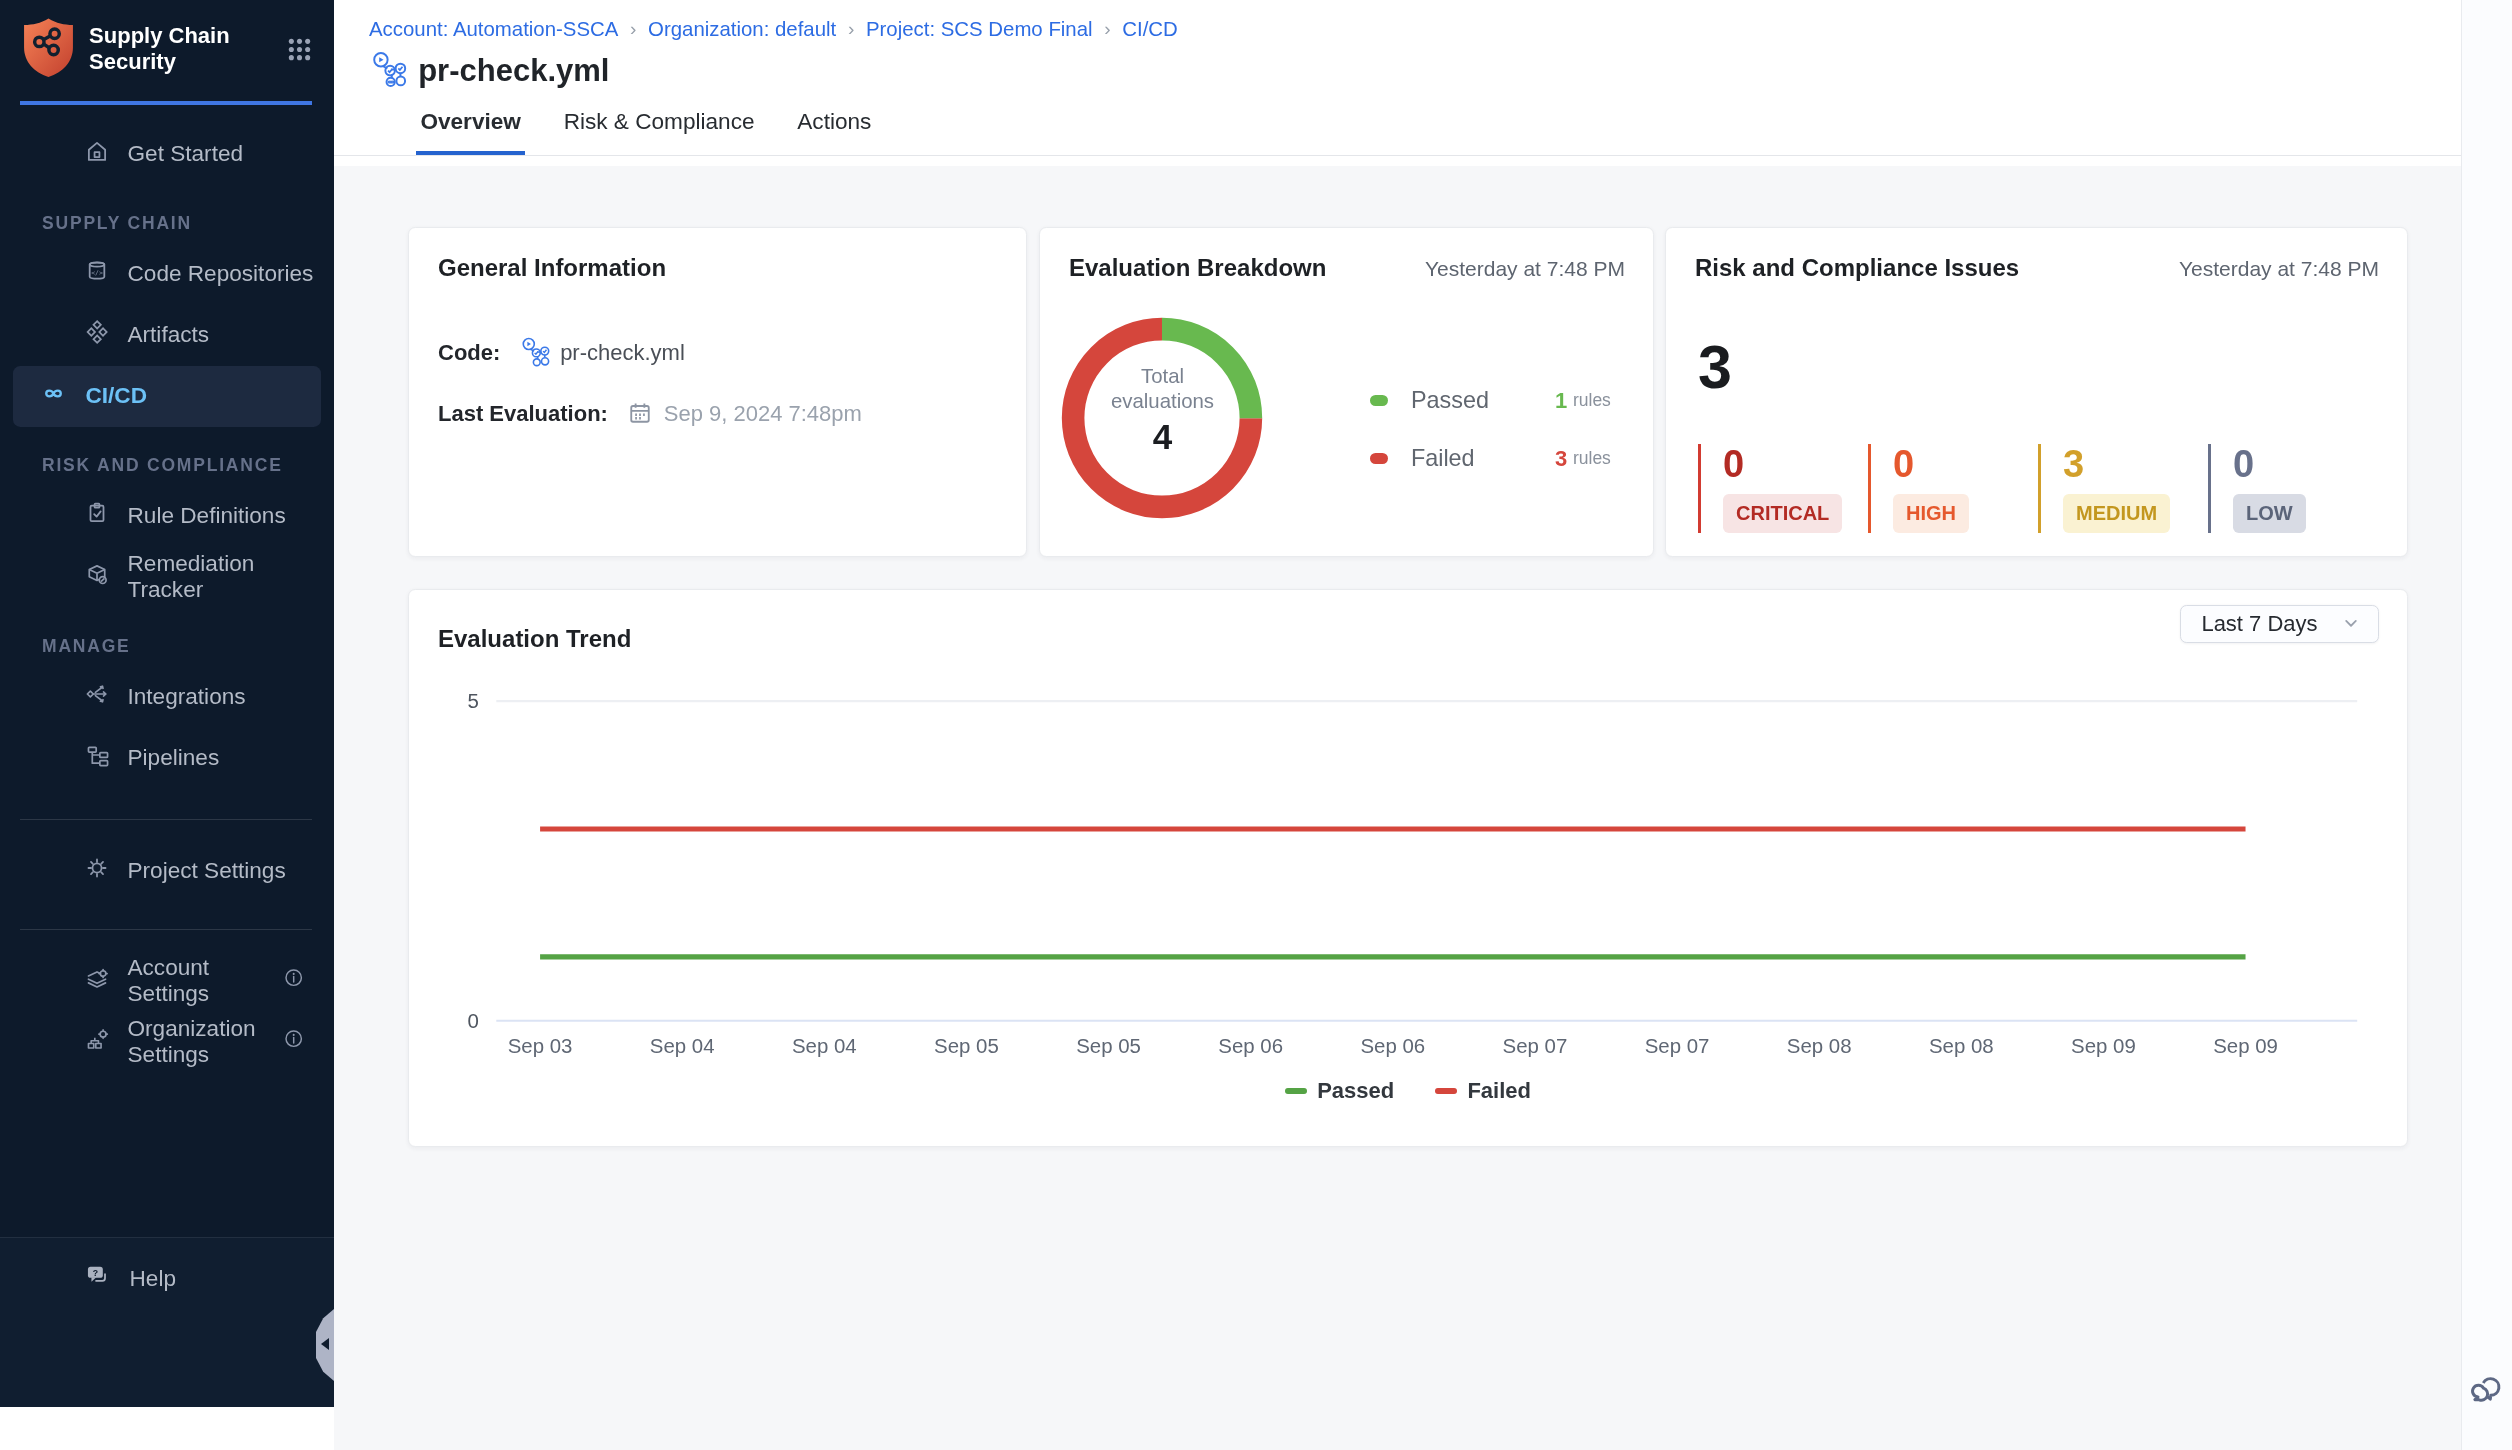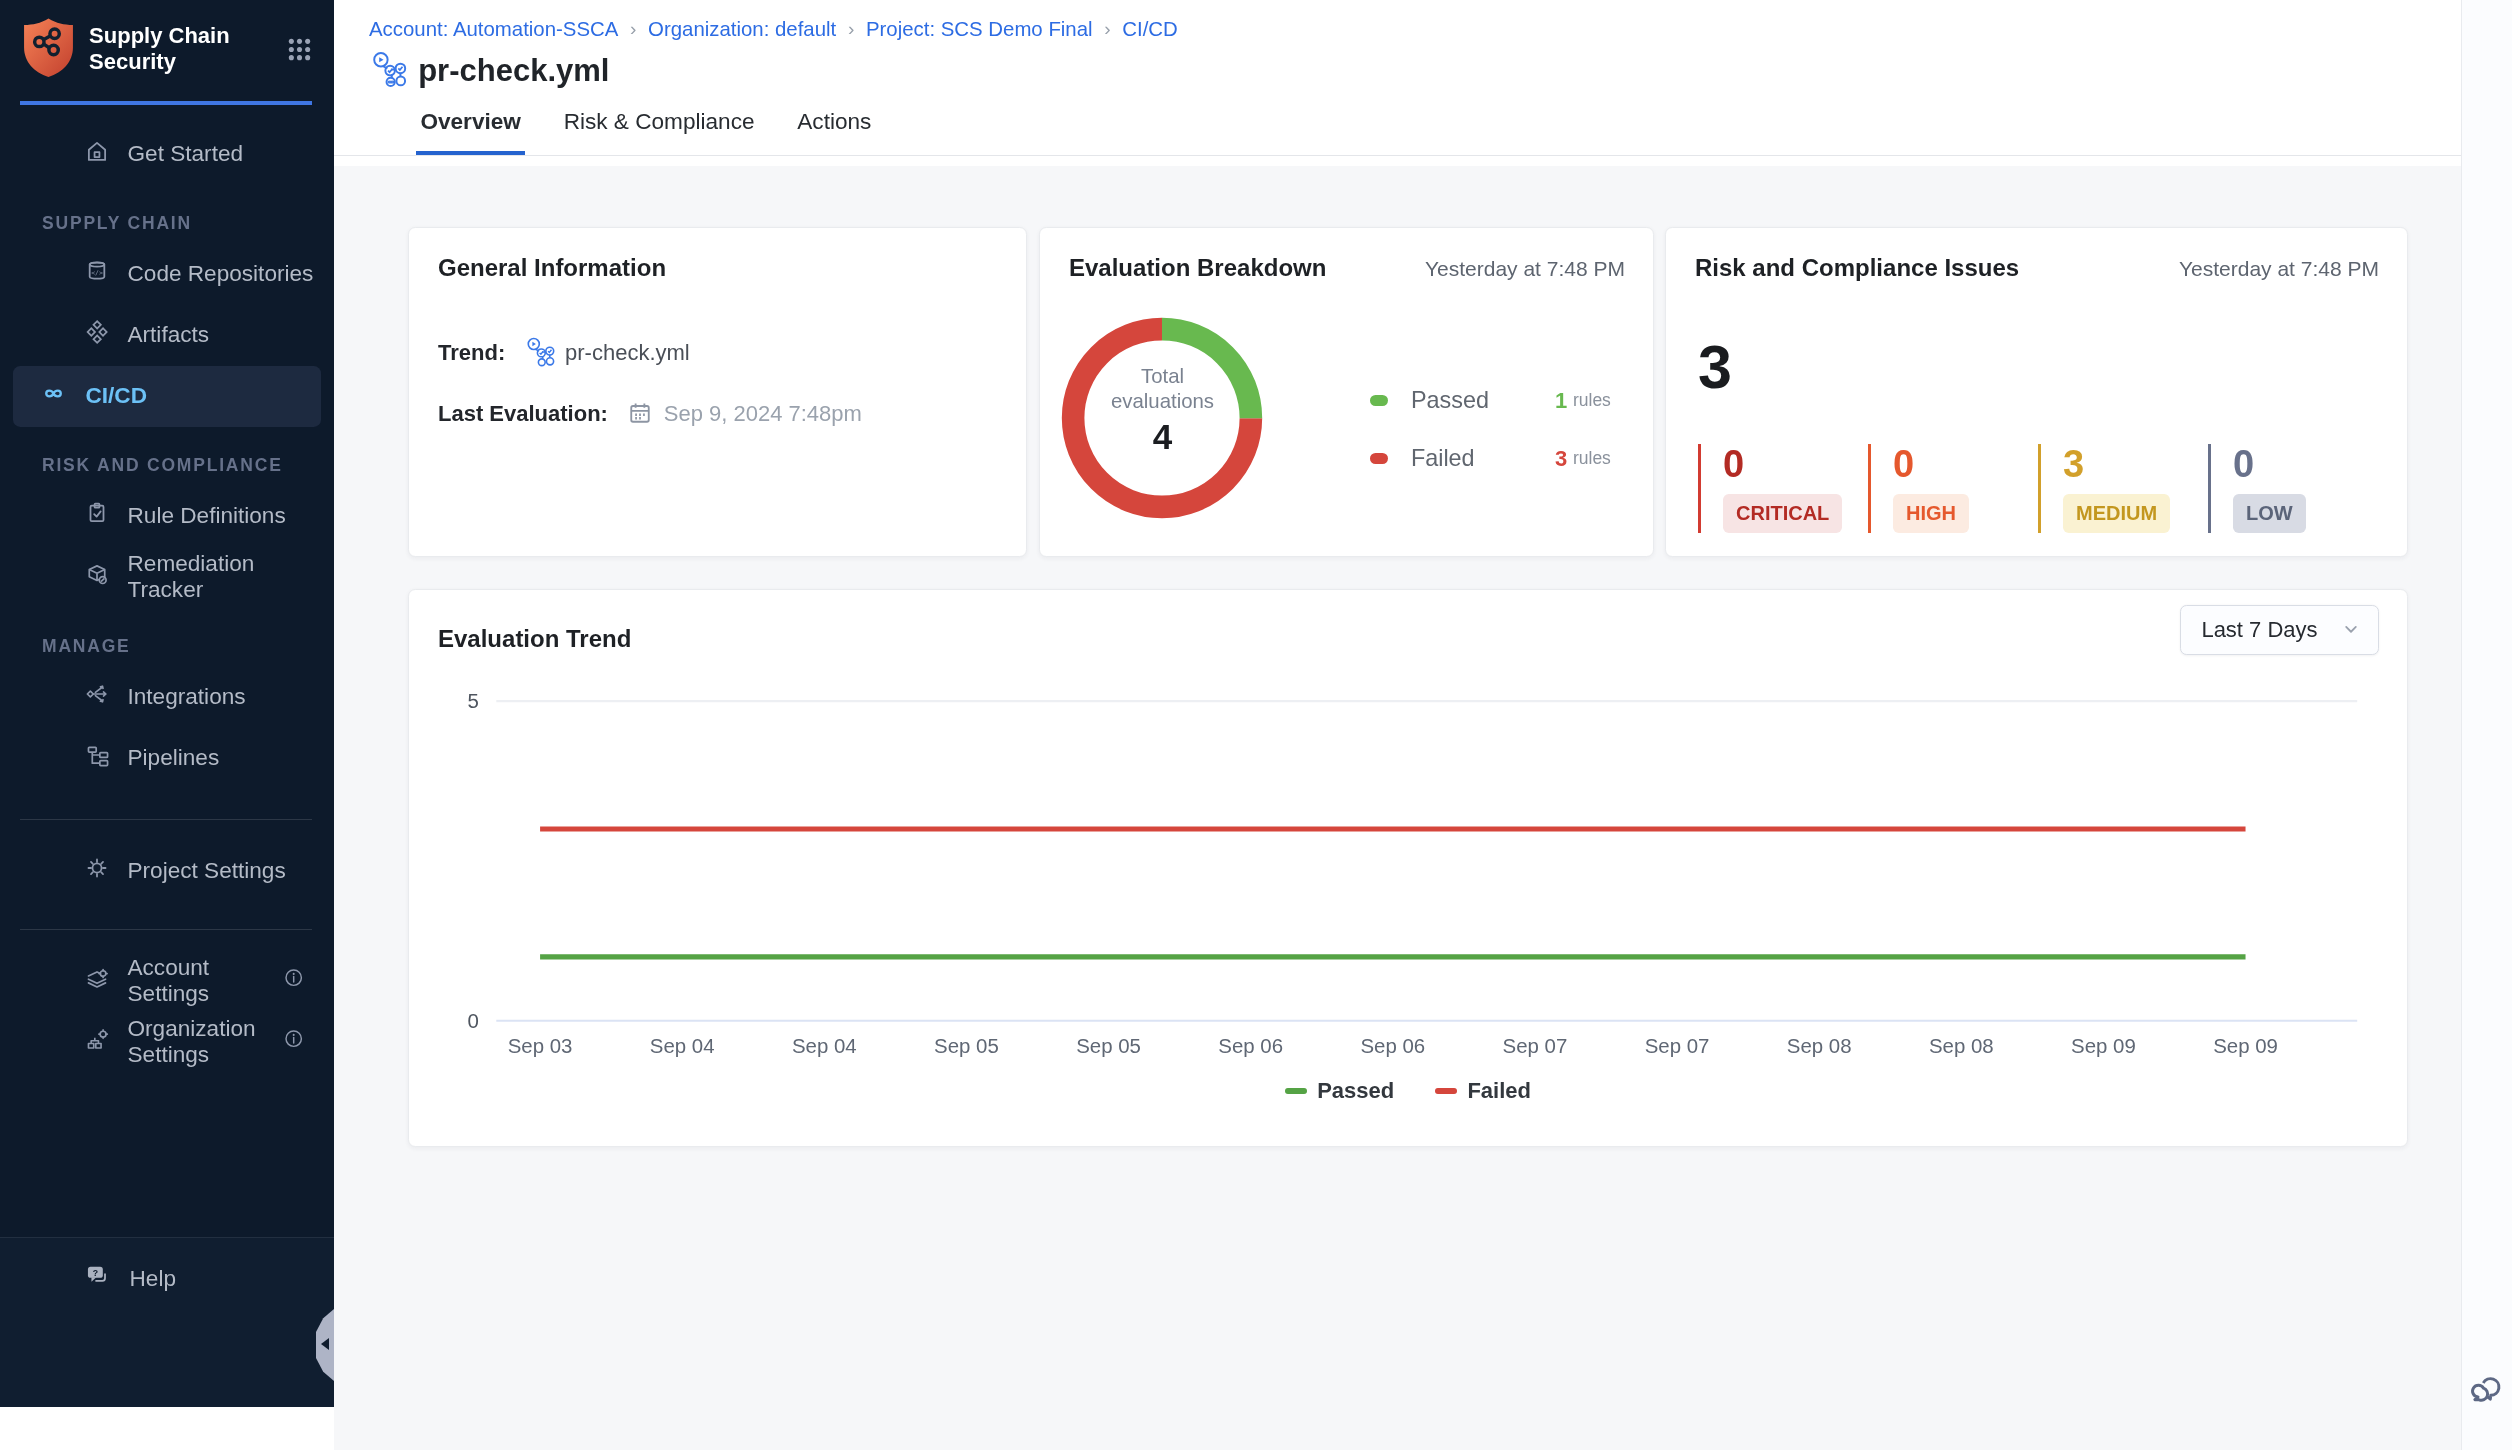--- a/index.html
+++ b/index.html
@@ -97,21 +97,21 @@
   #card-risk { left:1331px; top:61px; width:743px; height:330px; }
   .risk-total { position:absolute; left:32px; top:109px; font-size:61px; font-weight:bold; color:#1a1c1f; line-height:1; }
   .sev-row { position:absolute; left:32px; top:216px; display:flex; }
   .sev { width:170px; border-left:3.6px solid #000; padding-left:22px; }
   .sev-num { font-size:38px; font-weight:bold; line-height:41px; }
   .sev-badge { display:inline-block; margin-top:8.8px; padding:8px 13px; border-radius:5.8px;
                font-size:20px; font-weight:bold; }
 
   
   #card-trend { left:74px; top:423px; width:2000px; height:558px; }
-  .range-select { position:absolute; right:28px; top:14.6px; height:50px; min-width:199px;
+  .range-select { position:absolute; right:28px; top:14.6px; height:38px; min-width:199px;
                   background:#fcfdff; border:1.5px solid #d9dde5; border-radius:6.6px;
                   display:flex; align-items:center; justify-content:space-between;
                   padding:0 16px 0 20.4px; cursor:pointer; box-shadow:0 0.7px 2.2px rgba(31,41,55,.06); }
   .range-label { font-size:22px; color:#262a30; margin-right:19px; }
   #trend-svg { position:absolute; left:26px; top:73px; }
   #trend-svg text.ytick { font-size:28px; fill:#4e555f; }
   #trend-svg text.xtick { font-size:28px; fill:#5f6774; }
   .trend-legend { position:absolute; left:0; right:0; top:488px; display:flex;
                   justify-content:center; gap:41px; }
   .tl-item { display:flex; align-items:center; gap:10.2px; }
@@ -360,21 +360,21 @@
       <div class="tab">Risk &amp; Compliance</div>
       <div class="tab">Actions</div>
     </div>
   </div>
 
   <div class="content">
 
     <div class="card" id="card-general">
       <div class="card-title">General Information</div>
       <div class="gi-row r1">
-        <span class="gi-label">Trend:</span>
+        <span class="gi-label">Code:</span>
         <span style="margin-left:8.8px">
           <svg width="32" height="32" viewBox="0 0 36 36" fill="none" stroke="#3b79e8" stroke-width="1.8">
             <circle cx="11" cy="9" r="6.2"></circle>
               <path d="M9.4 6.6v4.8l4-2.4z" fill="#3b79e8" stroke="none"></path>
             <path d="M13 15l4 2M24.5 18h-4M21 22.5v3M29 21v3"></path>
             <circle cx="19.5" cy="19" r="4.4"></circle>
               <path d="M17.6 19l1.4 1.5 2.4-3" stroke-width="1.6"></path>
             <circle cx="29" cy="17" r="4.4"></circle>
               <path d="M27.1 17l1.4 1.5 2.4-3" stroke-width="1.6"></path>
             <circle cx="20" cy="29.5" r="3.8"></circle>

